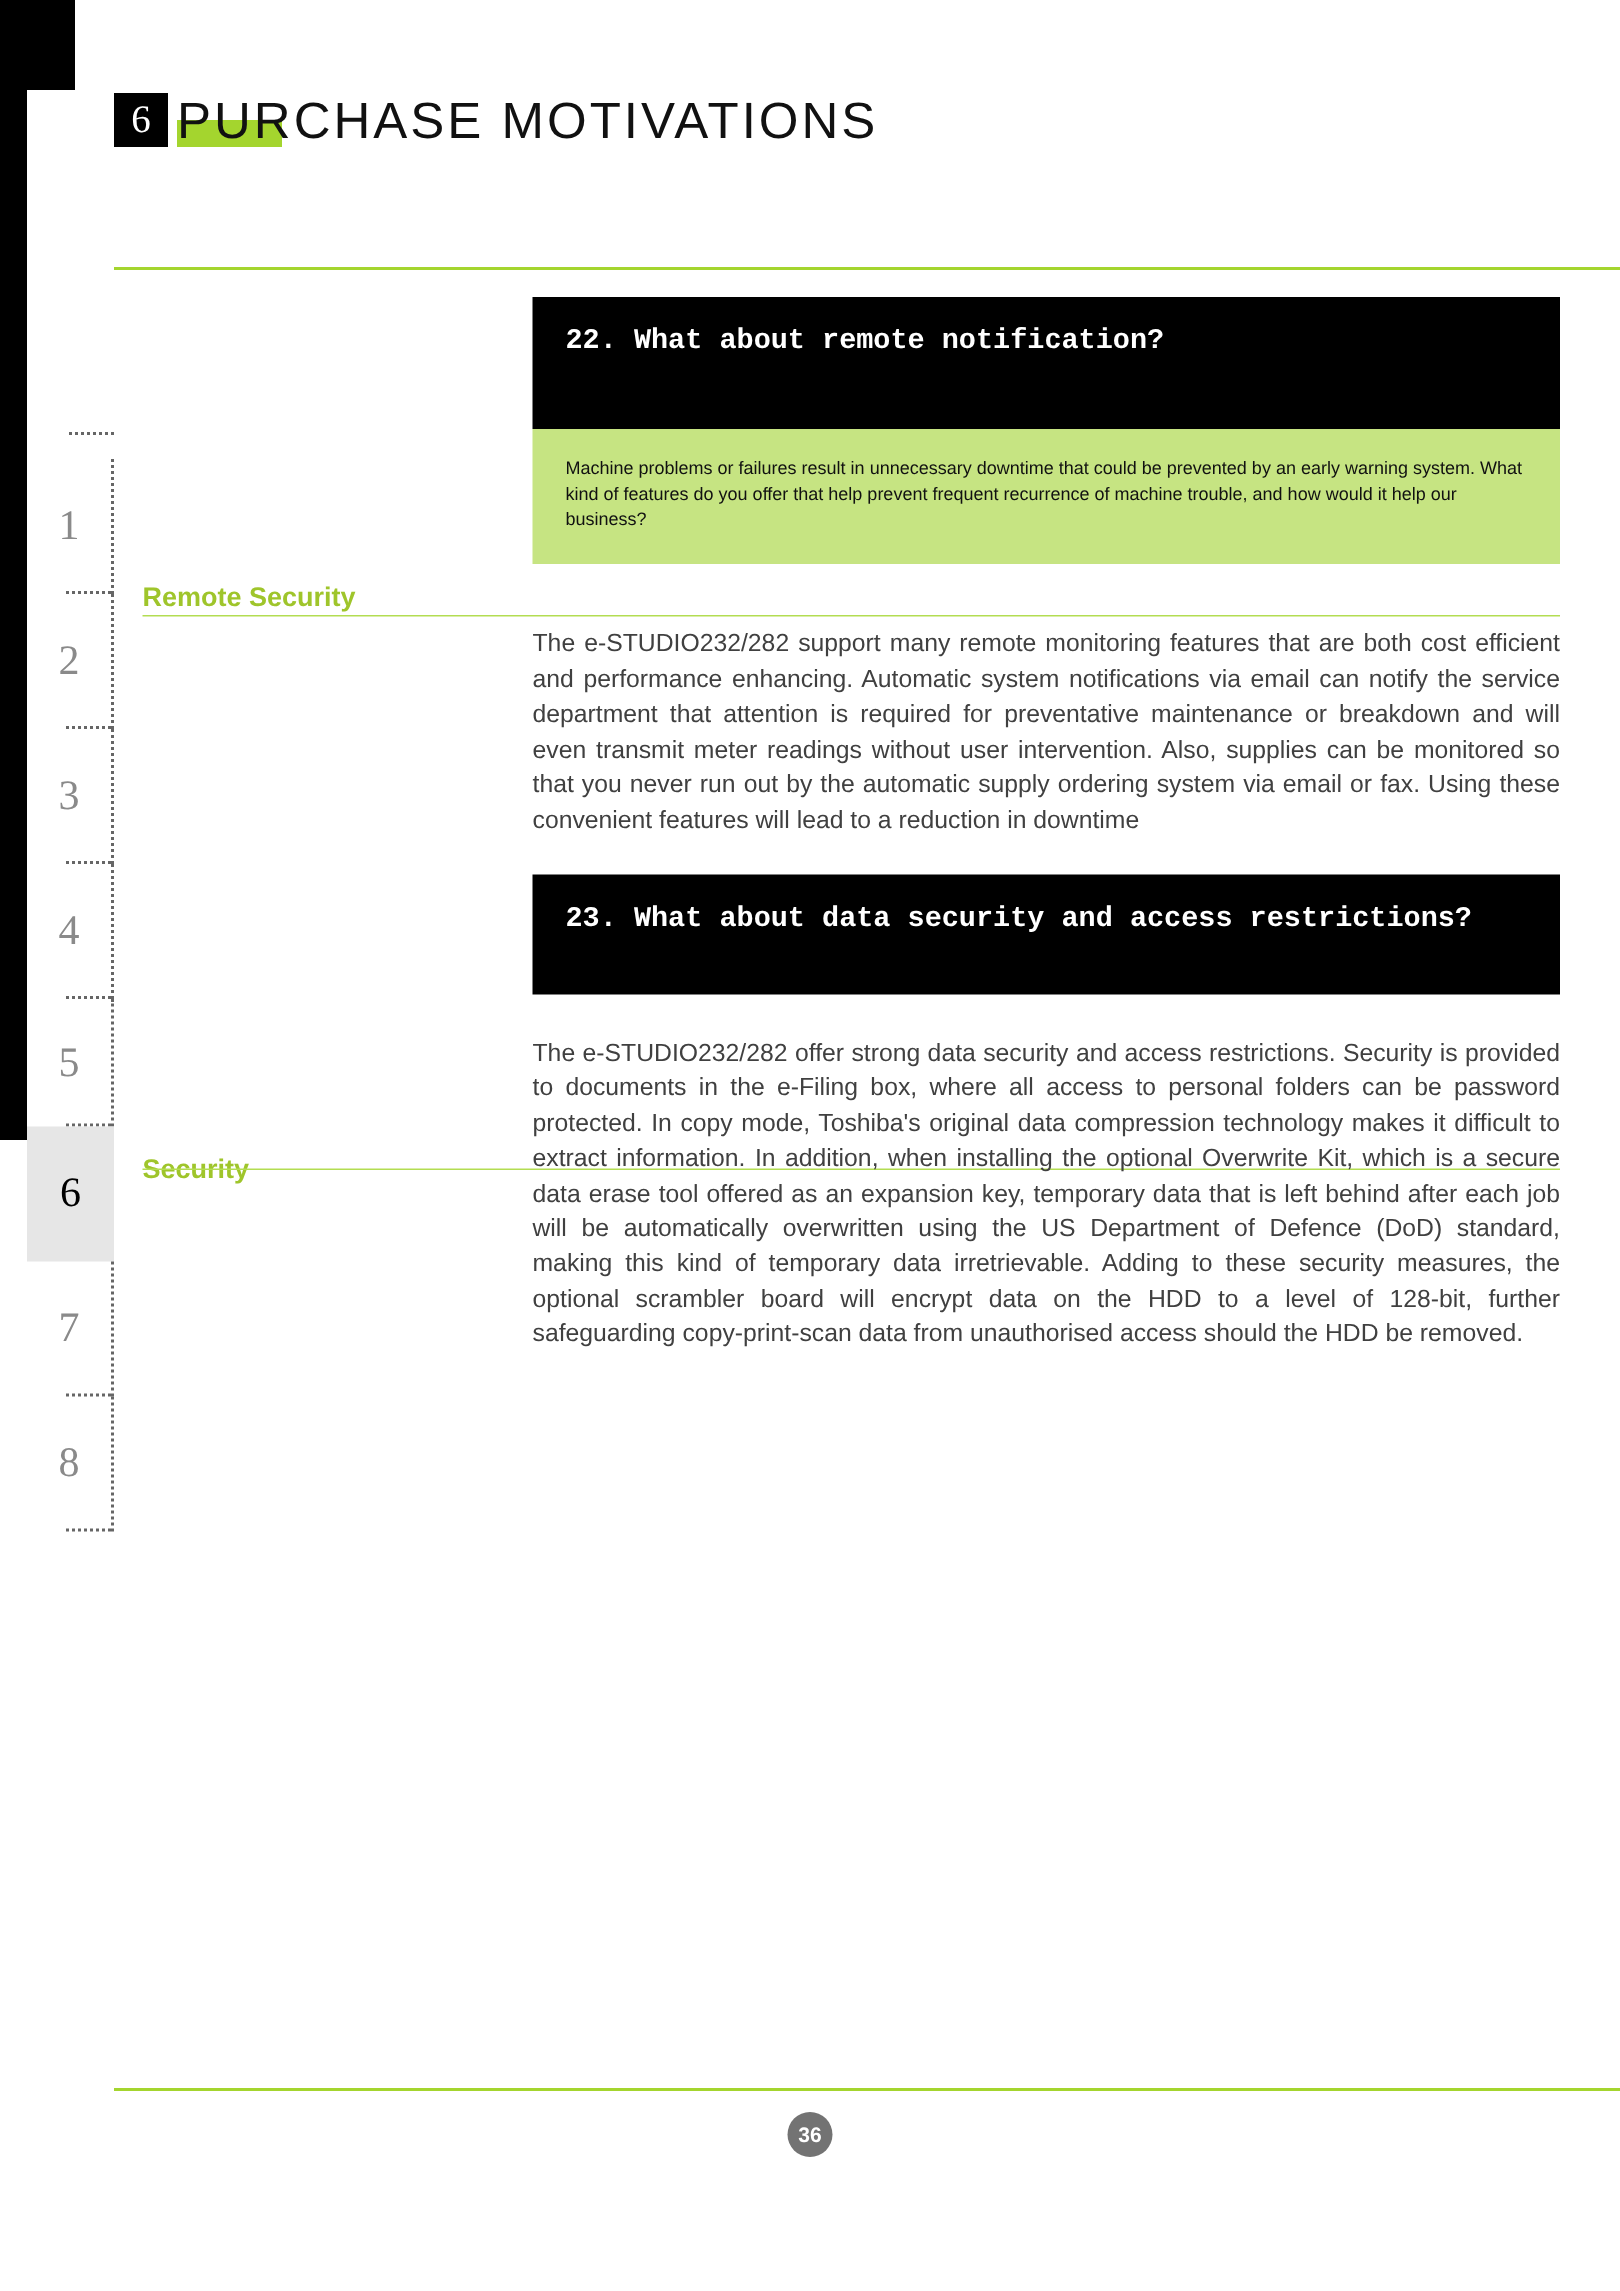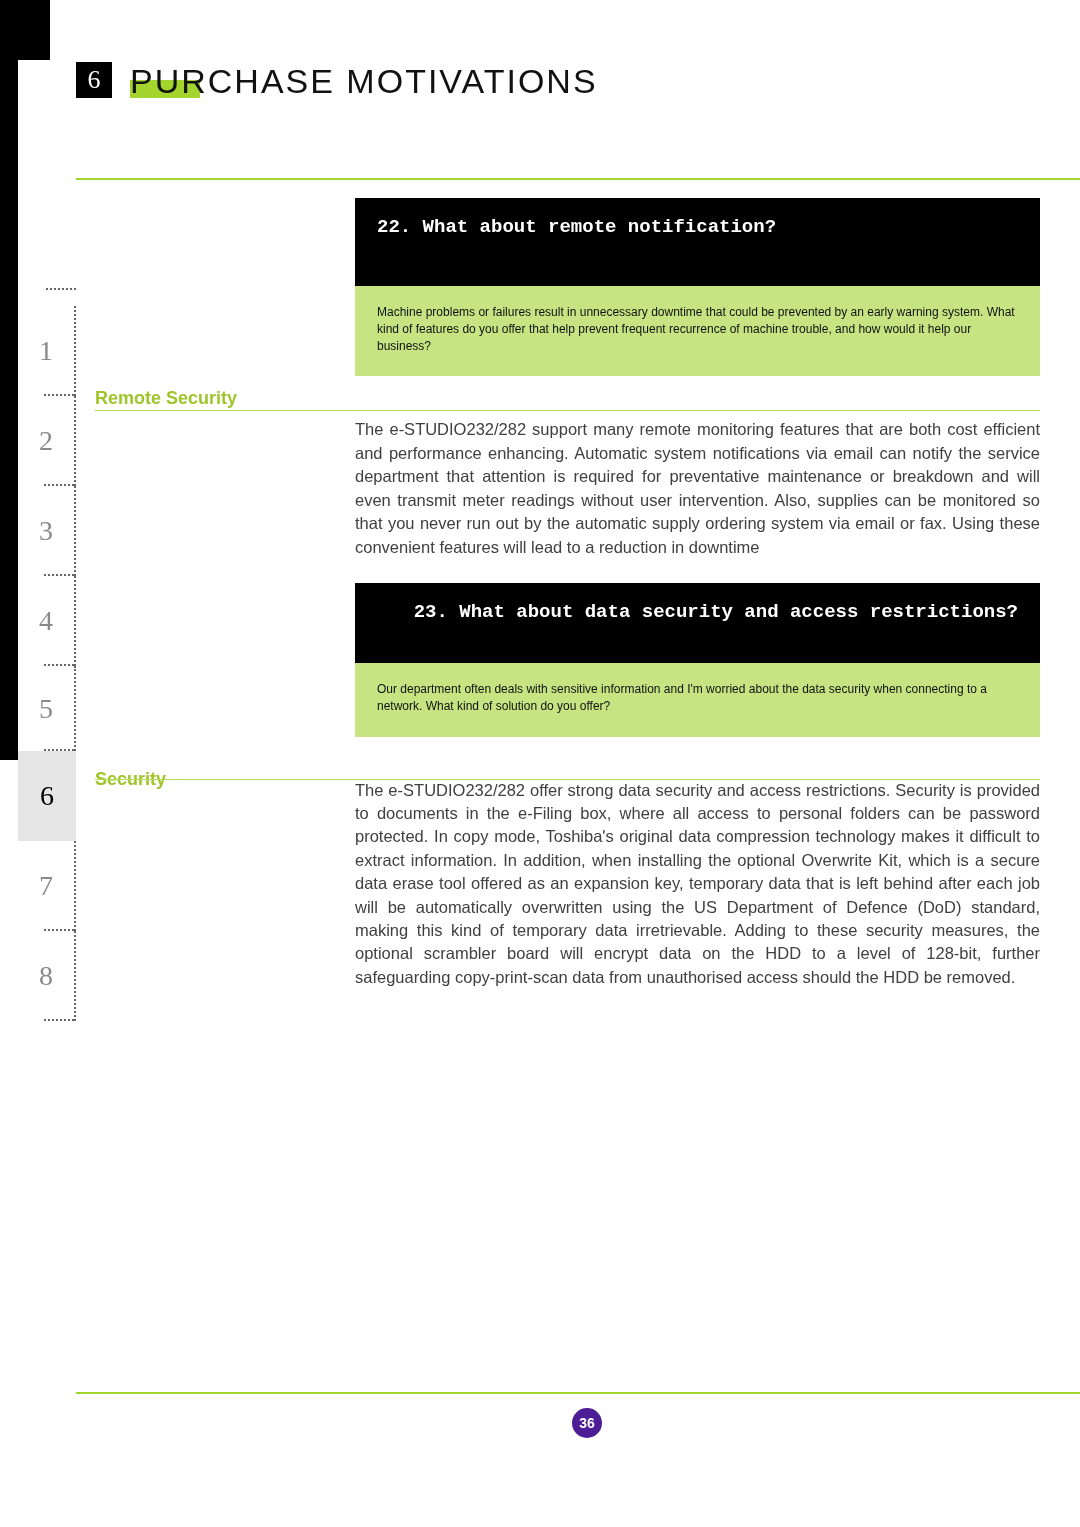--- a/index.html
+++ b/index.html
@@ -36,21 +36,21 @@
     color: #fff;
     font-size: 26px;
     font-weight: 400;
     display: flex;
     align-items: center;
     justify-content: center;
     font-family: Georgia, serif;
   }
   .chapter-title-wrap {
     position: relative;
-    margin-left: 18px;
+    margin-left: 6px;
   }
   .chapter-title-highlight {
     position: absolute;
     left: 0; top: 18px;
     width: 70px; height: 18px;
     background: #a4d52e;
     z-index: 0;
   }
   .chapter-title {
     position: relative;
@@ -156,30 +156,29 @@
     margin: 18px 0 24px 0;
   }
   .spacer { height: 10px; }
 
   
   .page-num {
     position: absolute;
     left: 50%; transform: translateX(-50%);
     top: 1408px;
     width: 30px; height: 30px;
-    background: #4c1d95;
+    background: #737373;
     color: #fff;
     border-radius: 50%;
     display: flex;
     align-items: center;
     justify-content: center;
     font-size: 14px;
     font-weight: 700;
     font-family: Arial, sans-serif;
-    margin-left: 47px;
   }
 </style>
 </head>
 <body>
 
 <div class="black-top-strip"></div>
 <div class="black-side-strip"></div>
 
 <div class="chapter-header">
   <div class="chapter-badge">6</div>
@@ -208,21 +207,20 @@
 
 <div class="section-label" style="top:757px;margin-top:12px;">Security</div>
 <div class="section-rule" style="top:779px;"></div>
 
 <div class="content">
   <div class="q-header">22. What about remote notification?</div>
   <div class="q-body">Machine problems or failures result in unnecessary downtime that could be prevented by an early warning system. What kind of features do you offer that help prevent frequent recurrence of machine trouble, and how would it help our business?</div>
   <div class="spacer"></div>
   <div class="answer">The e-STUDIO232/282 support many remote monitoring features that are both cost efficient and performance enhancing. Automatic system notifications via email can notify the service department that attention is required for preventative maintenance or breakdown and will even transmit meter readings without user intervention. Also, supplies can be monitored so that you never run out by the automatic supply ordering system via email or fax. Using these convenient features will lead to a reduction in downtime</div>
 
-  <div class="q-header" style="padding-bottom:40px;text-align:right;">23. What about data security and access restrictions?</div>
-  <div class="q-body">Our department often deals with sensitive information and I'm worried about the data security when connecting to a network. What kind of solution do you offer?</div>
+  <div class="q-header" style="padding-bottom:40px;">23. What about data security and access restrictions?</div>
   <div class="spacer"></div>
   <div class="answer">The e-STUDIO232/282 offer strong data security and access restrictions. Security is provided to documents in the e-Filing box, where all access to personal folders can be password protected. In copy mode, Toshiba's original data compression technology makes it difficult to extract information. In addition, when installing the optional Overwrite Kit, which is a secure data erase tool offered as an expansion key, temporary data that is left behind after each job will be automatically overwritten using the US Department of Defence (DoD) standard, making  this kind of temporary data irretrievable. Adding to these security measures, the optional scrambler board will encrypt data on the HDD to a level of 128-bit, further safeguarding copy-print-scan data from unauthorised access should the HDD be removed.</div>
 </div>
 
 <div class="green-divider bottom"></div>
 
 <div class="page-num">36</div>
 
 </body></html>

